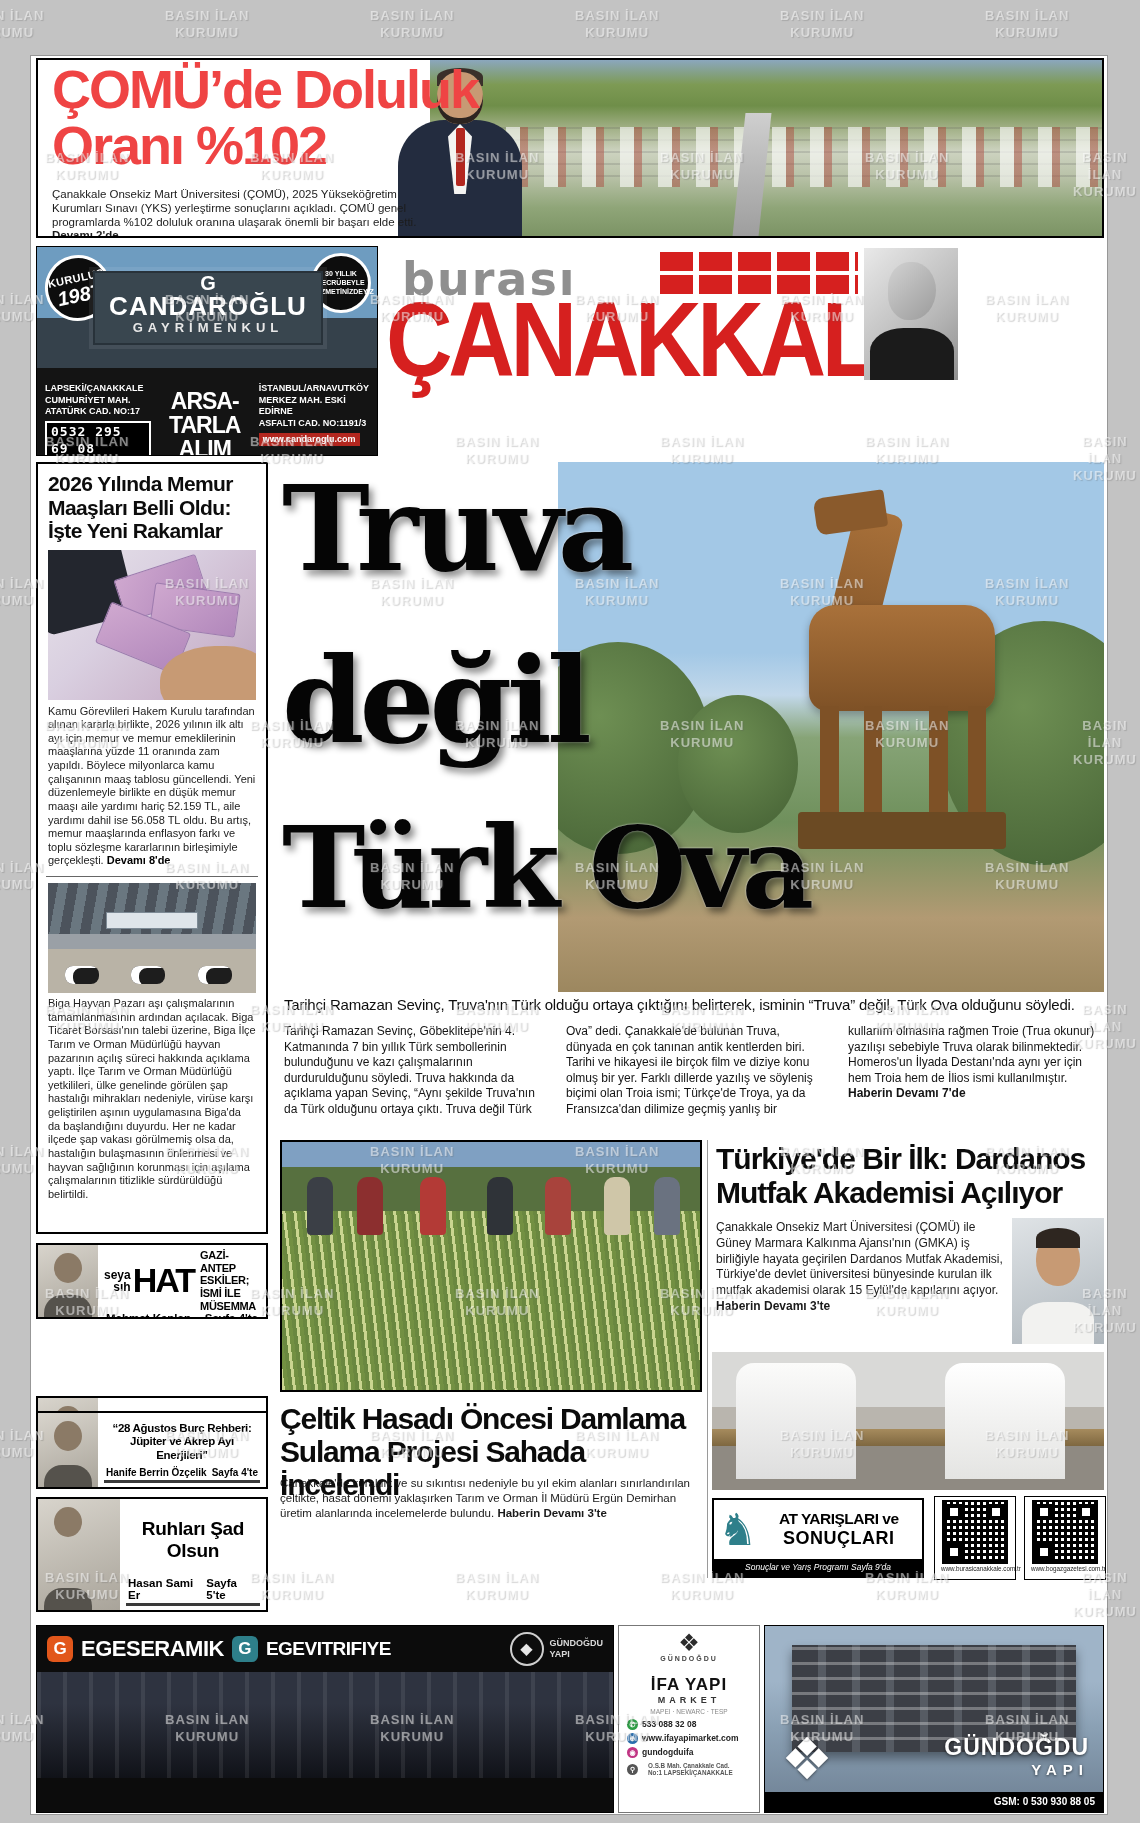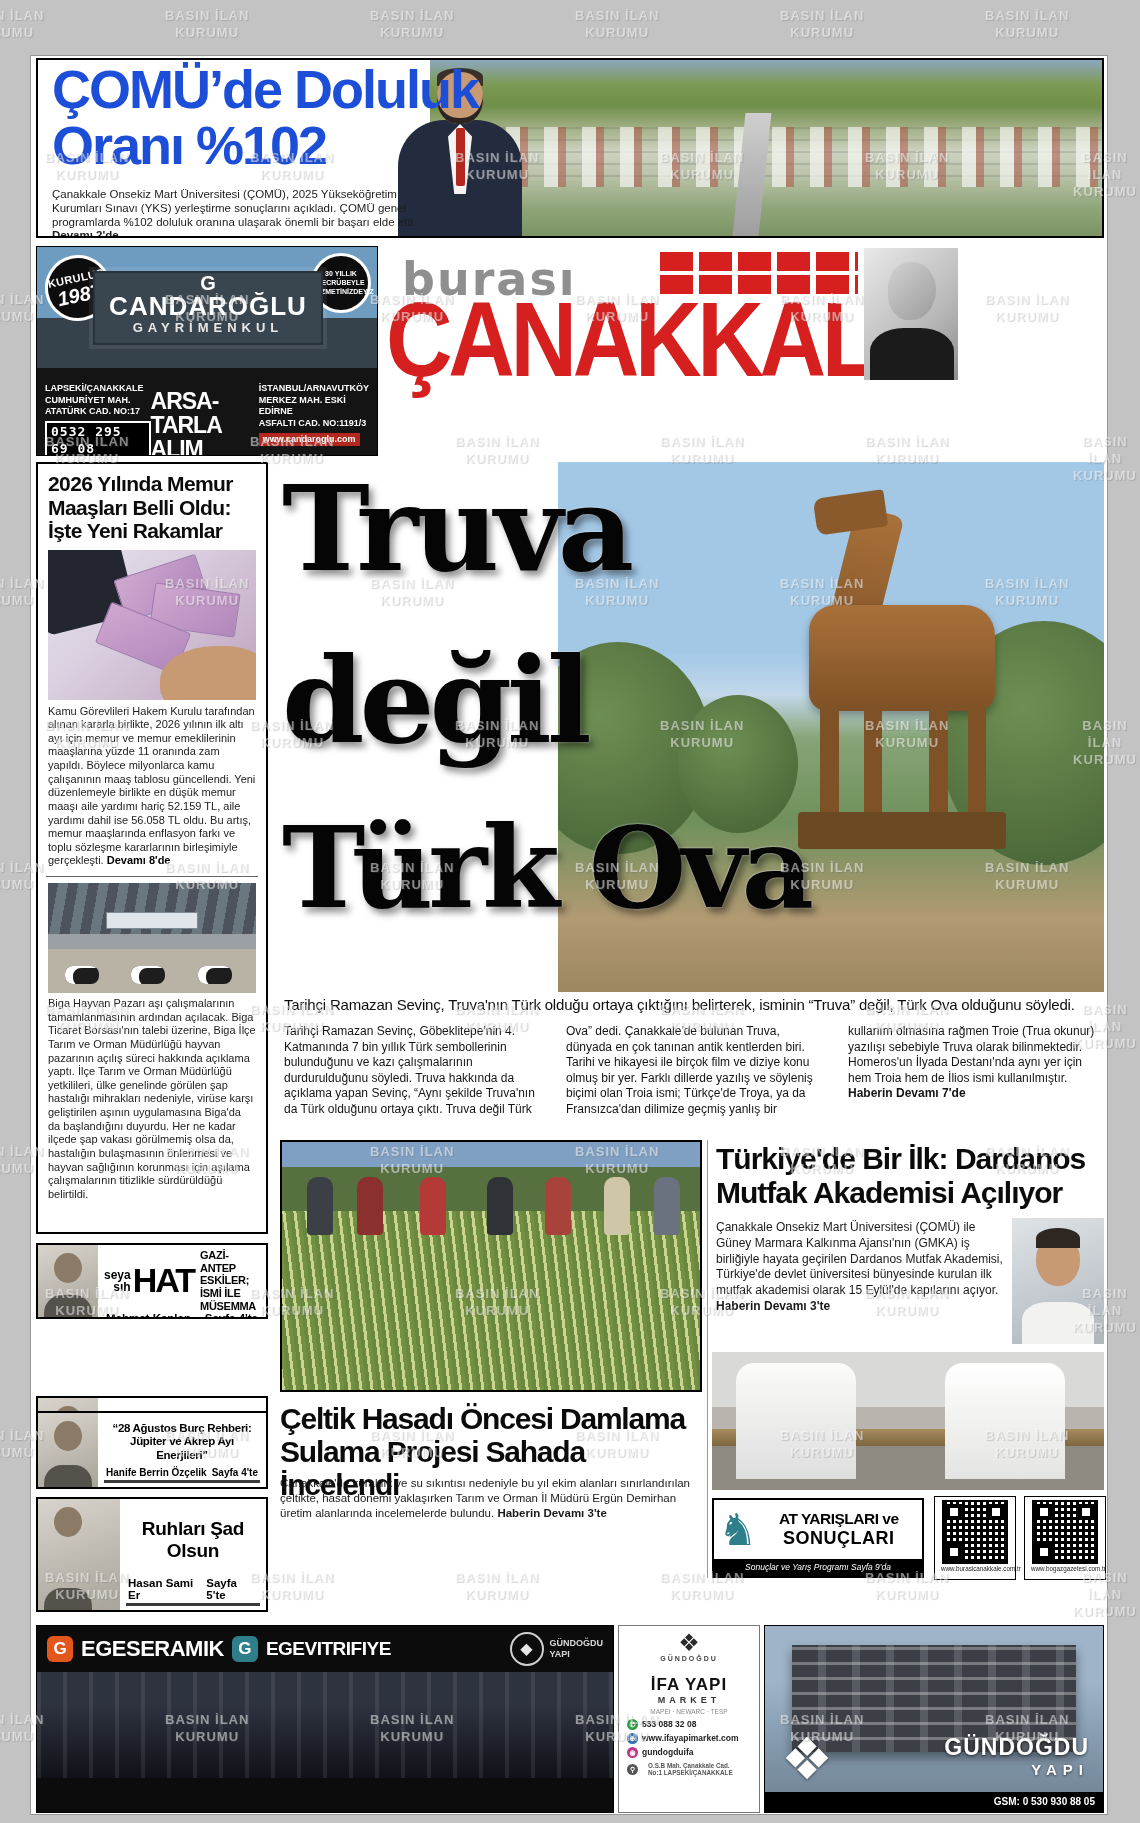--- a/index.html
+++ b/index.html
@@ -3,21 +3,21 @@
 <meta charset="utf-8">
 <style>
   *{margin:0;padding:0;box-sizing:border-box}
   body{background:#a9a9a9;font-family:"Liberation Sans",sans-serif}
   #page{position:relative;width:1140px;height:1823px;background:#c3c3c3;overflow:hidden;margin:0 auto}
   .abs{position:absolute}
   #sheet{position:absolute;left:30px;top:55px;width:1078px;height:1760px;background:#fff;border:1px solid #979797}
 
   
   #topbox{left:36px;top:58px;width:1068px;height:180px;border:2px solid #000;background:#fff;overflow:hidden}
-  #top-headline{position:absolute;left:14px;top:2px;font-size:54px;font-weight:700;letter-spacing:-2px;line-height:1.03;color:#1d4ed8}
+  #top-headline{position:absolute;left:14px;top:2px;font-size:54px;font-weight:700;letter-spacing:-2px;line-height:1.03;color:#ef4444}
   #top-body{position:absolute;left:14px;top:128px;width:366px;font-size:11.5px;line-height:1.2;color:#1c1c1c}
   #campus{position:absolute;left:392px;top:0;right:0;bottom:0;
     background:linear-gradient(180deg,#8ba7bd 0%,#7d9a54 14%,#6f8e49 26%,#9fae83 38%,#cdd3c0 52%,#b9c2a8 66%,#8fa578 84%,#7c9465 100%)}
   #campus .bld{position:absolute;left:0;right:0;top:38%;height:34%;
     background:repeating-linear-gradient(90deg,rgba(255,255,255,.75) 0 14px,rgba(170,60,50,.55) 14px 22px,transparent 22px 38px),
                repeating-linear-gradient(0deg,transparent 0 10px,rgba(90,90,90,.25) 10px 12px);opacity:.8}
   #campus .road{position:absolute;left:46%;top:30%;width:26px;bottom:0;background:linear-gradient(#cfcfcf,#9e9e9e);transform:skewX(-6deg)}
   #man{position:absolute;left:352px;top:6px;width:142px;height:172px}
   #man .head{position:absolute;left:47px;top:6px;width:46px;height:52px;background:#c79a74;border-radius:46%;box-shadow:0 -6px 0 #2c2420 inset}
   #man .hair{position:absolute;left:47px;top:2px;width:46px;height:18px;background:#3a302a;border-radius:50% 50% 0 0}
@@ -33,21 +33,21 @@
   #cand-badge-l .k{font-size:11px;letter-spacing:.5px}
   #cand-badge-r{right:6px;top:6px;width:60px;height:60px;font-size:7px;padding-top:14px;line-height:1.25}
   #cand-sign{position:absolute;left:56px;top:24px;width:230px;height:74px;background:#39464f;border:2px solid #28323a;text-align:center;
     box-shadow:0 0 0 4px rgba(255,255,255,.08)}
   #cand-sign .mark{font-size:20px;font-weight:700;color:#fff;line-height:1}
   #cand-sign .b1{font-size:26px;font-weight:700;letter-spacing:1px;line-height:1.05}
   #cand-sign .b2{font-size:13px;font-weight:700;letter-spacing:5px;color:#e8e8e8}
   #cand-bottom{position:absolute;left:0;right:0;bottom:0;height:78px;display:flex;justify-content:space-between;padding:6px 8px 4px}
   .cand-col{font-size:9px;font-weight:700;line-height:1.3}
   #cand-phone{margin-top:3px;border:2px solid #fff;padding:1px 4px;font-size:13px;font-weight:700;letter-spacing:1px;font-family:"DejaVu Sans Mono",monospace;background:#000;display:inline-block}
-  #cand-center{font-weight:700;font-size:23px;line-height:1.05;letter-spacing:-1px;padding-top:6px}
+  #cand-center{text-align:center;font-weight:700;font-size:23px;line-height:1.05;letter-spacing:-1px;padding-top:6px}
   #cand-web{margin-top:3px;background:#b3271f;color:#fff;font-size:9px;font-weight:700;padding:1px 4px;display:inline-block}
 
   
   #burasi{left:402px;top:252px;font-family:"DejaVu Sans",sans-serif;font-size:46px;font-weight:800;color:#8f8f8f;letter-spacing:2px}
   #mast-blocks{left:660px;top:252px;width:198px;height:44px;
     background:repeating-linear-gradient(to bottom,transparent 0 19px,#fff 19px 23px),repeating-linear-gradient(to right,#d6201f 0 33px,#fff 33px 39px)}
   #mast-title{left:386px;top:286px;font-size:106px;font-weight:900;letter-spacing:-5px;line-height:1;color:#d6201f;transform:scaleX(.87);transform-origin:left top;white-space:nowrap}
   #ataturk{left:864px;top:248px;width:94px;height:132px;background:linear-gradient(135deg,#e9e9e9,#b9b9b9 60%,#8f8f8f);overflow:hidden}
   #ataturk .face{position:absolute;left:24px;top:14px;width:48px;height:58px;background:linear-gradient(135deg,#d2d2d2,#9b9b9b);border-radius:48% 52% 55% 45%}
   #ataturk .suit{position:absolute;left:6px;bottom:-6px;width:84px;height:58px;background:#1b1b1b;border-radius:40% 40% 0 0}

